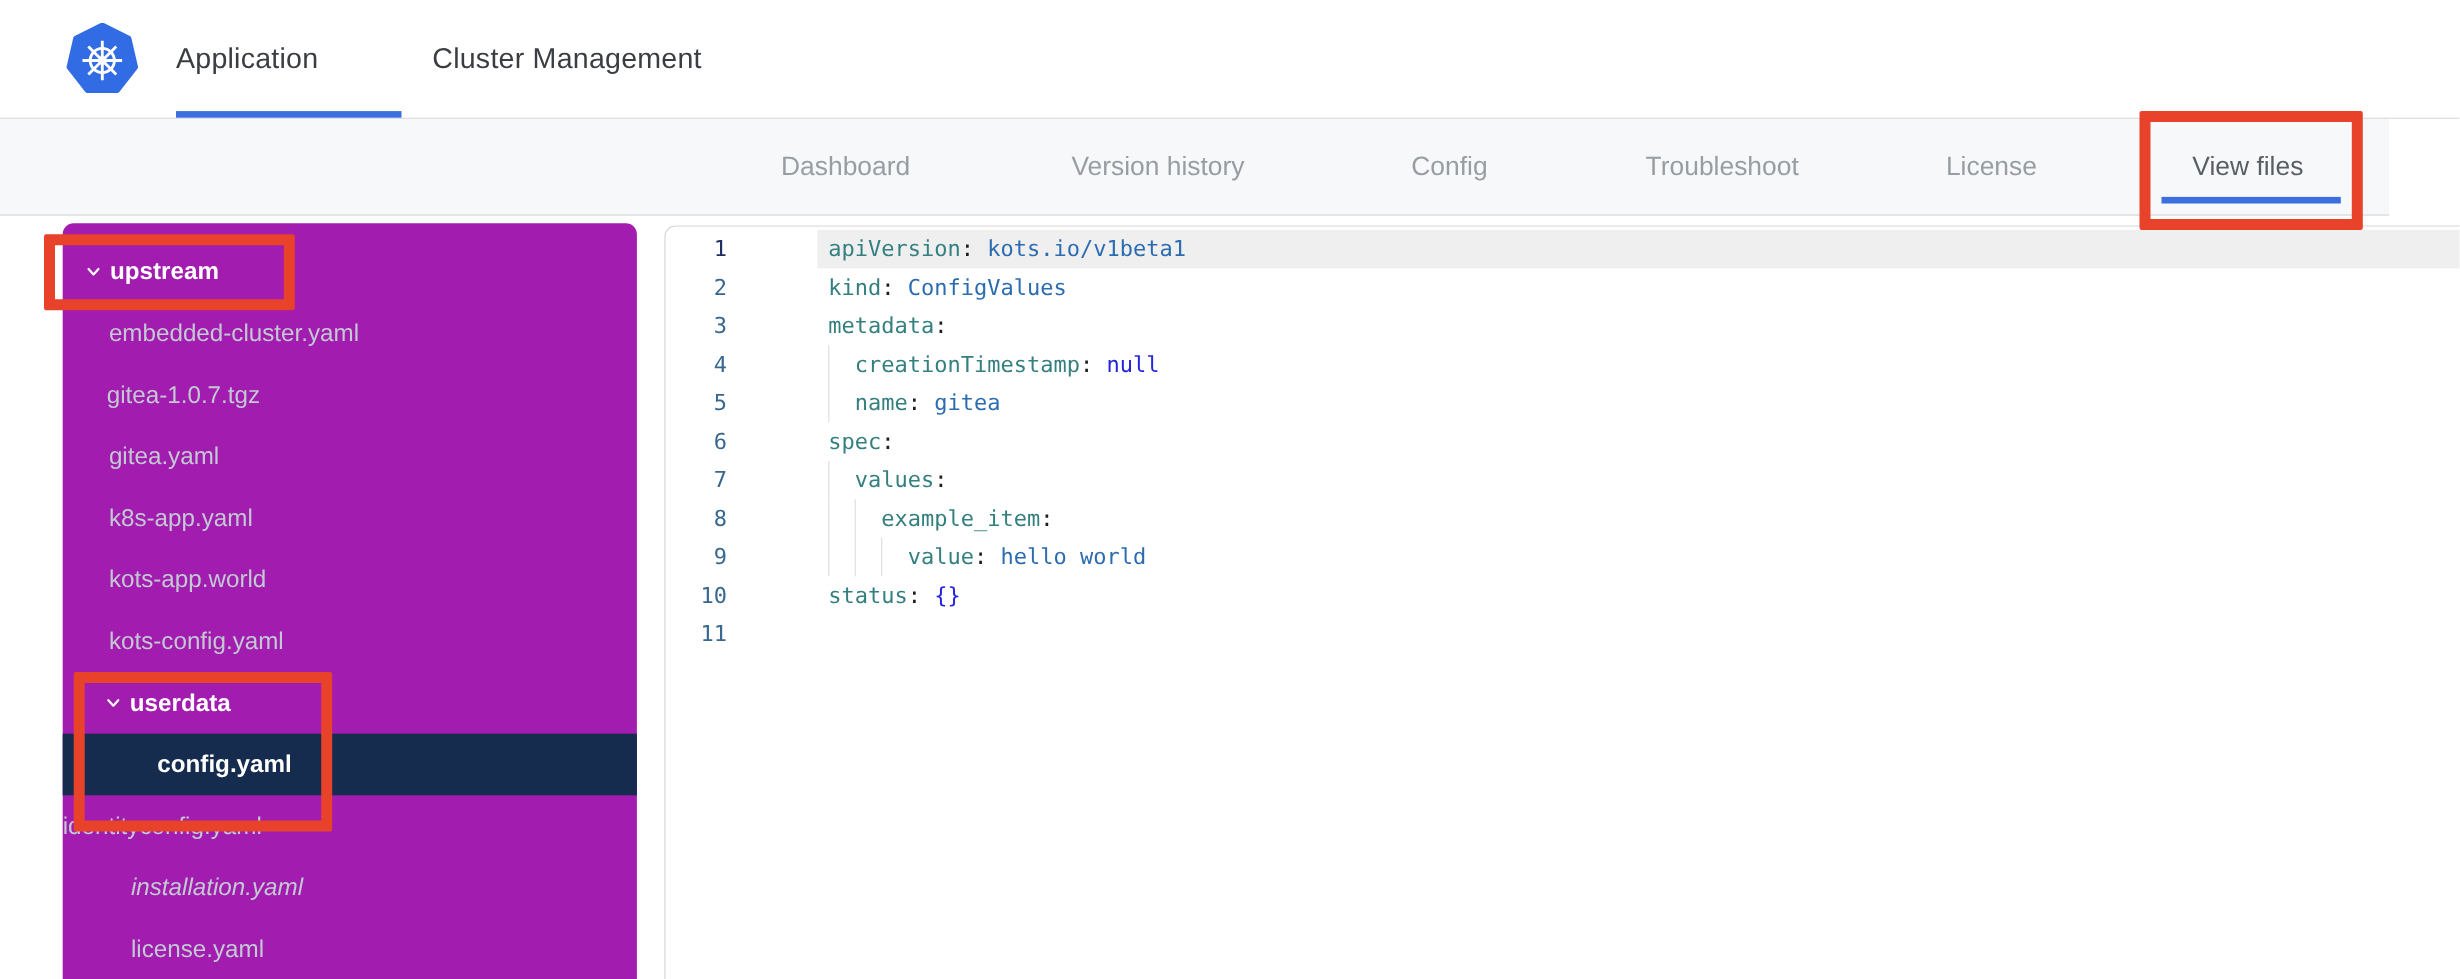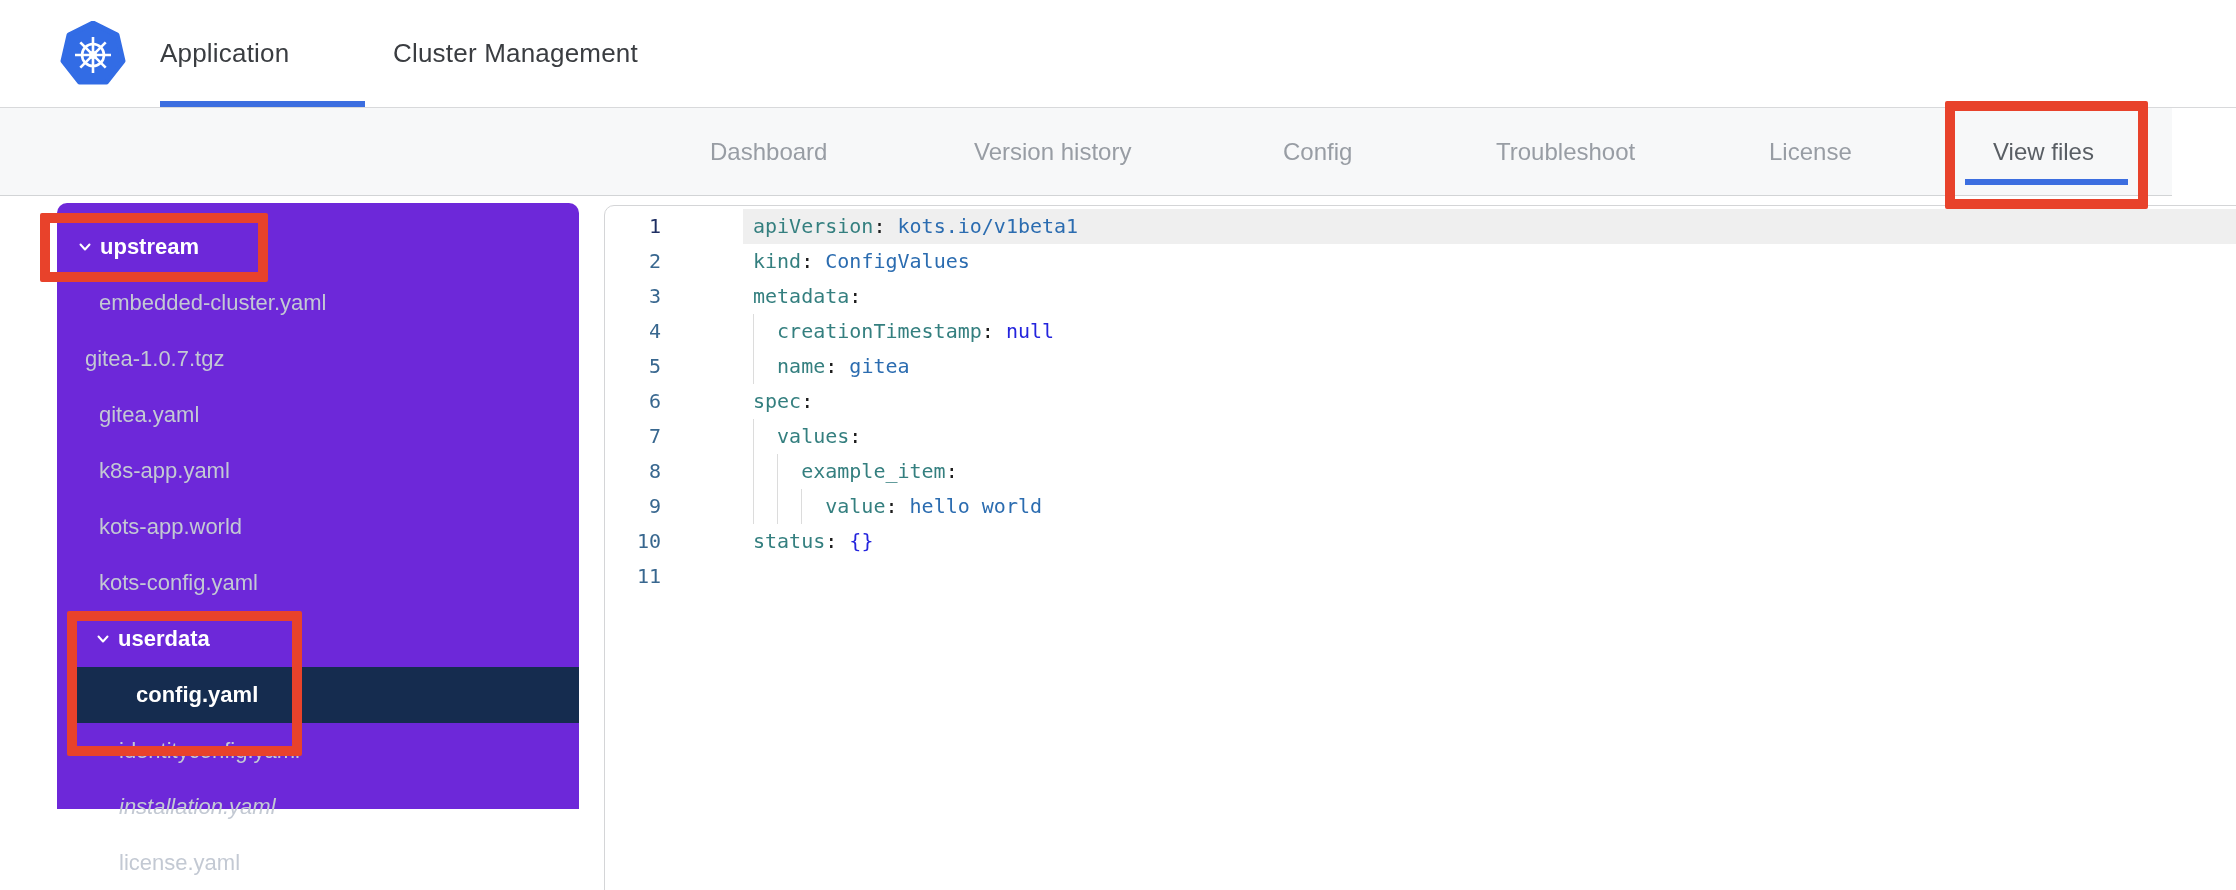--- a/index.html
+++ b/index.html
@@ -24,21 +24,21 @@
   .sub-tab.pos0{left:710px;}
   .sub-tab.pos1{left:974px;}
   .sub-tab.pos2{left:1283px;}
   .sub-tab.pos3{left:1496px;}
   .sub-tab.pos4{left:1769px;}
   .sub-tab.pos5{left:1993px;}
   .sub-tab.active{color:#595e64;}
   .sub-underline{position:absolute;left:1965px;top:71px;width:163px;height:6px;background:#3c6ee0;}
 
   
-  .sidebar{position:absolute;left:57px;top:203px;width:522px;height:606px;background:#6d28d9;
+  .sidebar{position:absolute;left:57px;top:203px;width:522px;height:687px;background:#a21caf;
     border-radius:10px 10px 0 0;box-sizing:border-box;padding-top:16px;z-index:2;}
   .tree-row{height:56px;display:flex;align-items:center;font-size:22px;color:#c3c9d3;cursor:pointer;box-sizing:border-box;}
   .tree-row .chev{width:16px;height:16px;margin-right:7px;flex:0 0 auto;display:block;}
   .tree-row.folder{color:#ffffff;font-weight:bold;}
   .tree-row.selected{background:#152c4f;color:#ffffff;font-weight:bold;}
   .tree-label{white-space:nowrap;}
 
   
   .editor{position:absolute;left:604px;top:205px;width:1640px;height:700px;background:#ffffff;
     border:1px solid #d4d5d7;border-radius:10px 0 0 0;box-sizing:border-box;display:flex;overflow:hidden;z-index:1;}
@@ -117,45 +117,45 @@
   <div id="tree-rows">
       <div class="tree-row folder" style="padding-left: 20px;">
         <svg class="chev" viewBox="0 0 16 16">
           <polyline points="3.5,5.5 8,10.5 12.5,5.5" fill="none" stroke="#ffffff" stroke-width="2" stroke-linecap="round" stroke-linejoin="round"></polyline>
         </svg>
         <span class="tree-label">upstream</span>
       </div>
       <div class="tree-row" style="padding-left: 42px;">
         <span class="tree-label">embedded-cluster.yaml</span>
       </div>
-      <div class="tree-row" style="padding-left: 28px;">
+      <div class="tree-row" style="padding-left: 40px;">
         <span class="tree-label">gitea-1.0.7.tgz</span>
       </div>
       <div class="tree-row" style="padding-left: 42px;">
         <span class="tree-label">gitea.yaml</span>
       </div>
       <div class="tree-row" style="padding-left: 42px;">
         <span class="tree-label">k8s-app.yaml</span>
       </div>
       <div class="tree-row" style="padding-left: 42px;">
         <span class="tree-label">kots-app.world</span>
       </div>
       <div class="tree-row" style="padding-left: 42px;">
         <span class="tree-label">kots-config.yaml</span>
       </div>
       <div class="tree-row folder" style="padding-left: 38px;">
         <svg class="chev" viewBox="0 0 16 16">
           <polyline points="3.5,5.5 8,10.5 12.5,5.5" fill="none" stroke="#ffffff" stroke-width="2" stroke-linecap="round" stroke-linejoin="round"></polyline>
         </svg>
         <span class="tree-label">userdata</span>
       </div>
-      <div class="tree-row selected" style="padding-left: 62px; margin-left: 17px;">
+      <div class="tree-row selected" style="padding-left: 86px;">
         <span class="tree-label">config.yaml</span>
       </div>
-      <div class="tree-row" style="padding-left: 62px;">
+      <div class="tree-row" style="">
         <span class="tree-label">identityconfig.yaml</span>
       </div>
       <div class="tree-row" style="padding-left: 62px; font-style: italic;">
         <span class="tree-label">installation.yaml</span>
       </div>
       <div class="tree-row" style="padding-left: 62px;">
         <span class="tree-label">license.yaml</span>
       </div>
     </div>
 </div>

